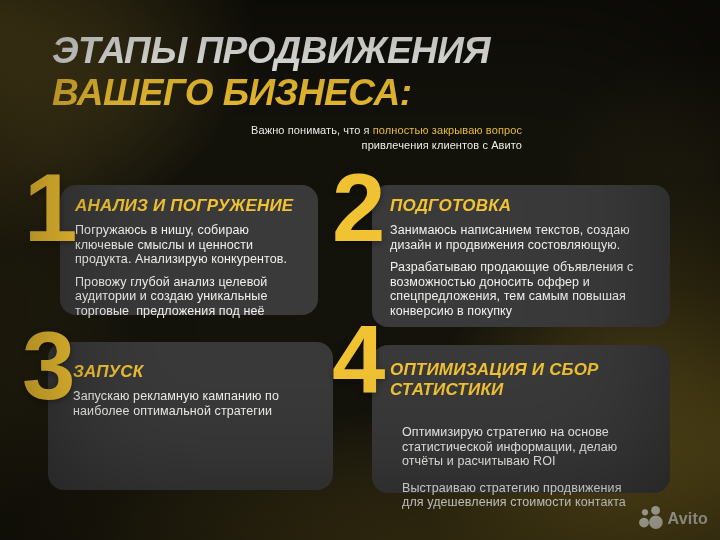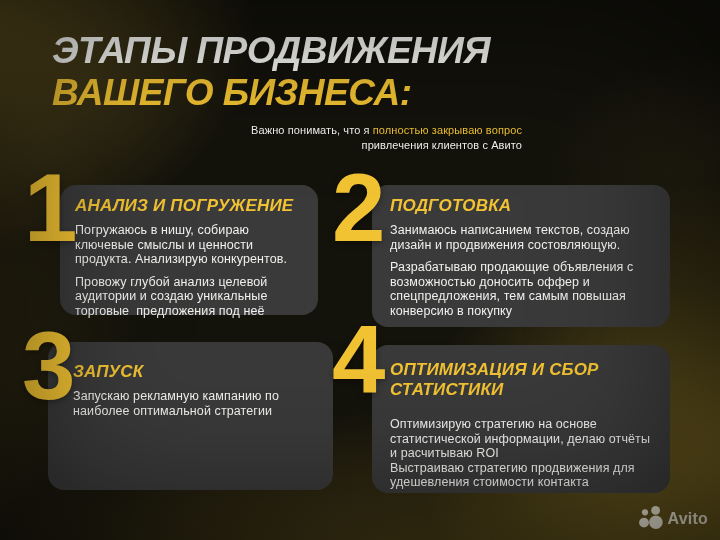--- a/index.html
+++ b/index.html
@@ -58,22 +58,22 @@
     text-shadow:0 2px 6px rgba(0,0,0,.35);
   }
   .card1{left:60px;top:185px;width:258px;height:130px;padding:11px 14px 10px 15px;}
   .card1 .num{left:-36px;top:-25px;}
   .card2{left:372px;top:185px;width:298px;height:142px;padding:11px 16px 10px 18px;}
   .card2 .num{left:-40px;top:-25px;}
   .card3{left:48px;top:342px;width:285px;height:148px;padding:20px 16px 10px 25px;}
   .card3 .num{left:-26px;top:-24px;}
   .card4{left:372px;top:345px;width:298px;height:148px;padding:15px 16px 10px 18px;}
   .card4 .num{left:-40px;top:-33px;}
-  .card4 h2{margin-bottom:17px;}
-  .card4 p{margin:0;}
+  .card4 h2{margin-bottom:25px;}
+  .card4 p{margin:12px;}
   
   .brand{
     position:absolute;right:12px;bottom:8px;
     display:flex;align-items:center;gap:3px;
     color:var(--logo);opacity:.92;
   }
   .brand svg{display:block;}
   .brand .word{font-size:16px;font-weight:bold;letter-spacing:.2px;}
 </style>
 </head>

